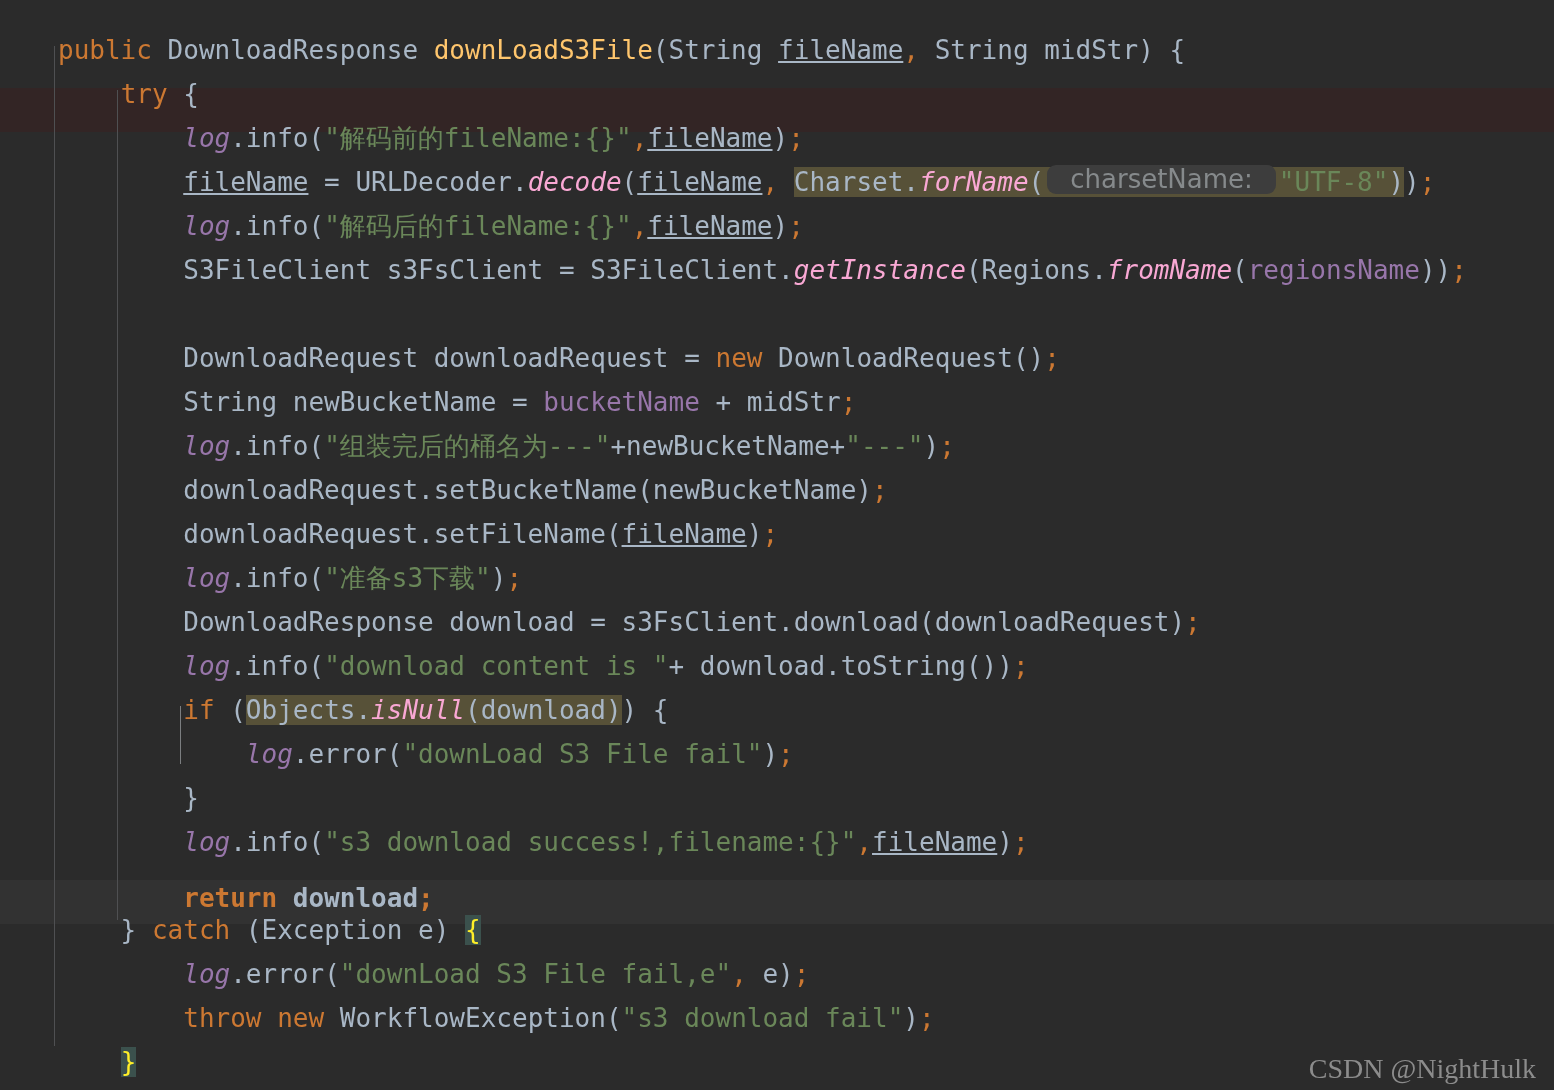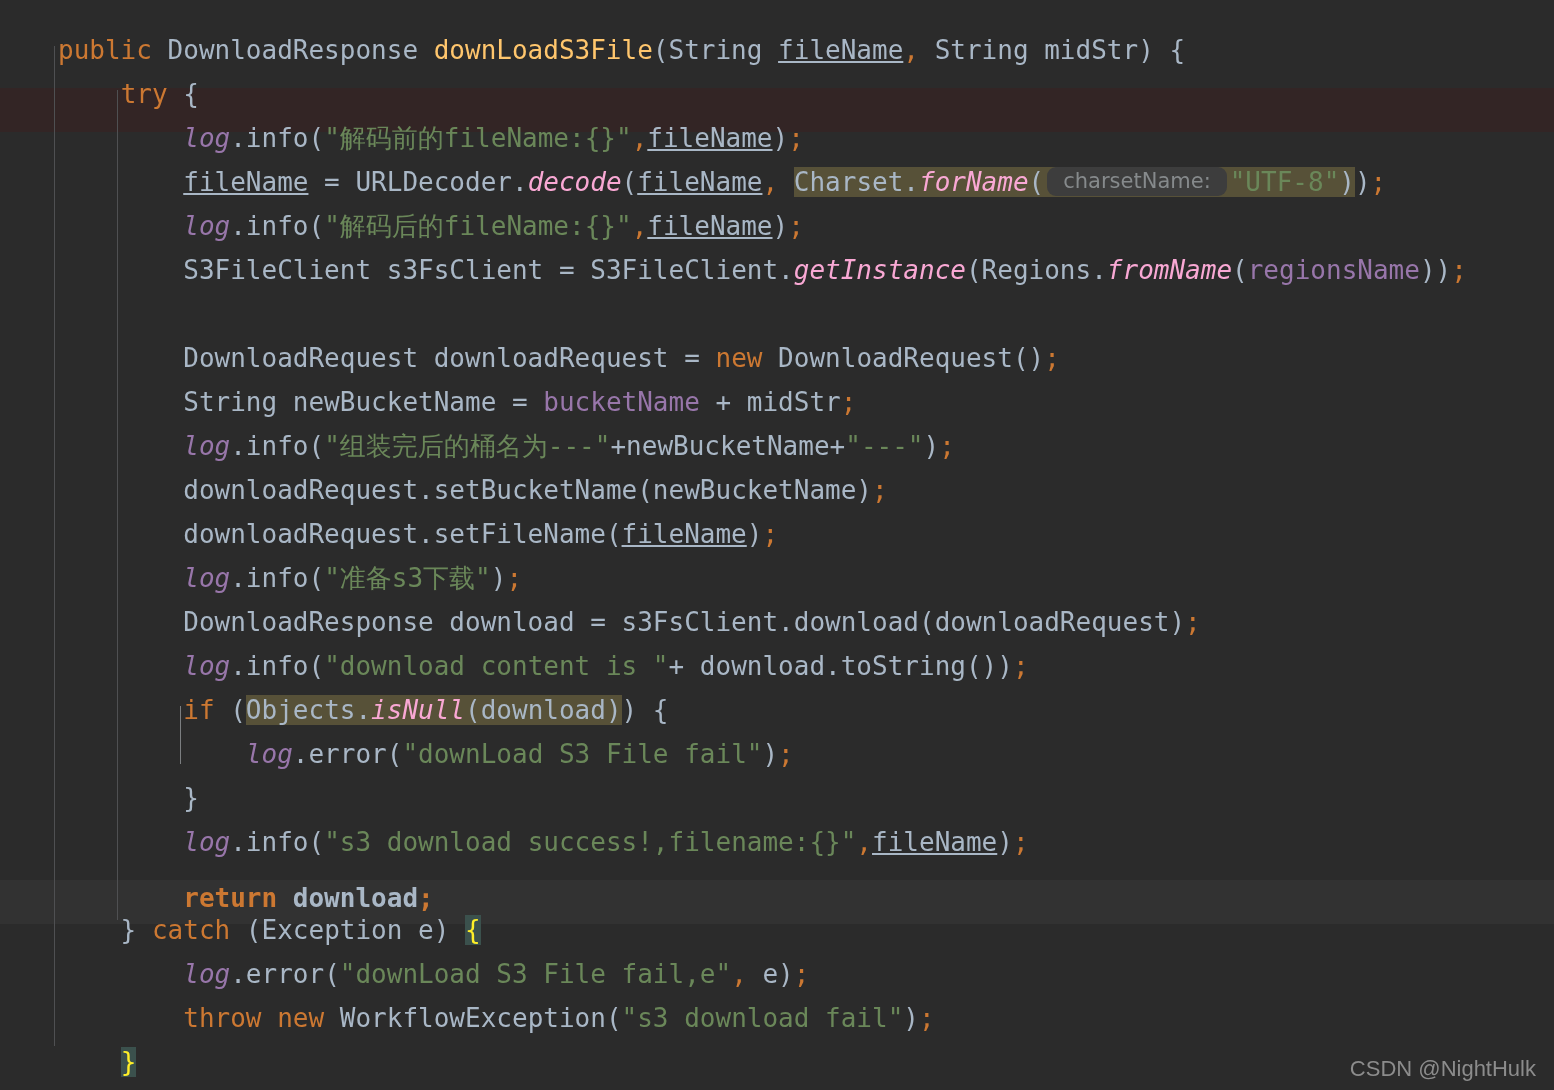--- a/index.html
+++ b/index.html
@@ -76,35 +76,35 @@
     background: #575138;
   }
 
   
   .inlay {
     display: inline-block;
     background: #3D3D3D;
     color: #868A8C;
     border-radius: 9px;
     font-family: "DejaVu Sans", "Liberation Sans", sans-serif;
-    font-size: 21px;
+    font-size: 26px;
     line-height: 29px;
-    padding: 0 16px;
+    padding: 0 23px;
     vertical-align: 3px;
     margin: 0 3px;
   }
 
   
   #watermark {
     position: absolute;
     right: 18px;
     bottom: 8px;
     color: #8C8C8C;
-    font-family: Liberation Sans, sans-serif;
-    font-size: 22px;
+    font-family: Liberation Serif, serif;
+    font-size: 28px;
     line-height: 26px;
     white-space: pre;
   }
 </style>
 </head>
 <body>
 
 <div id="editor">
 
   <div class="rowbg err" style="top:88px;"></div>

